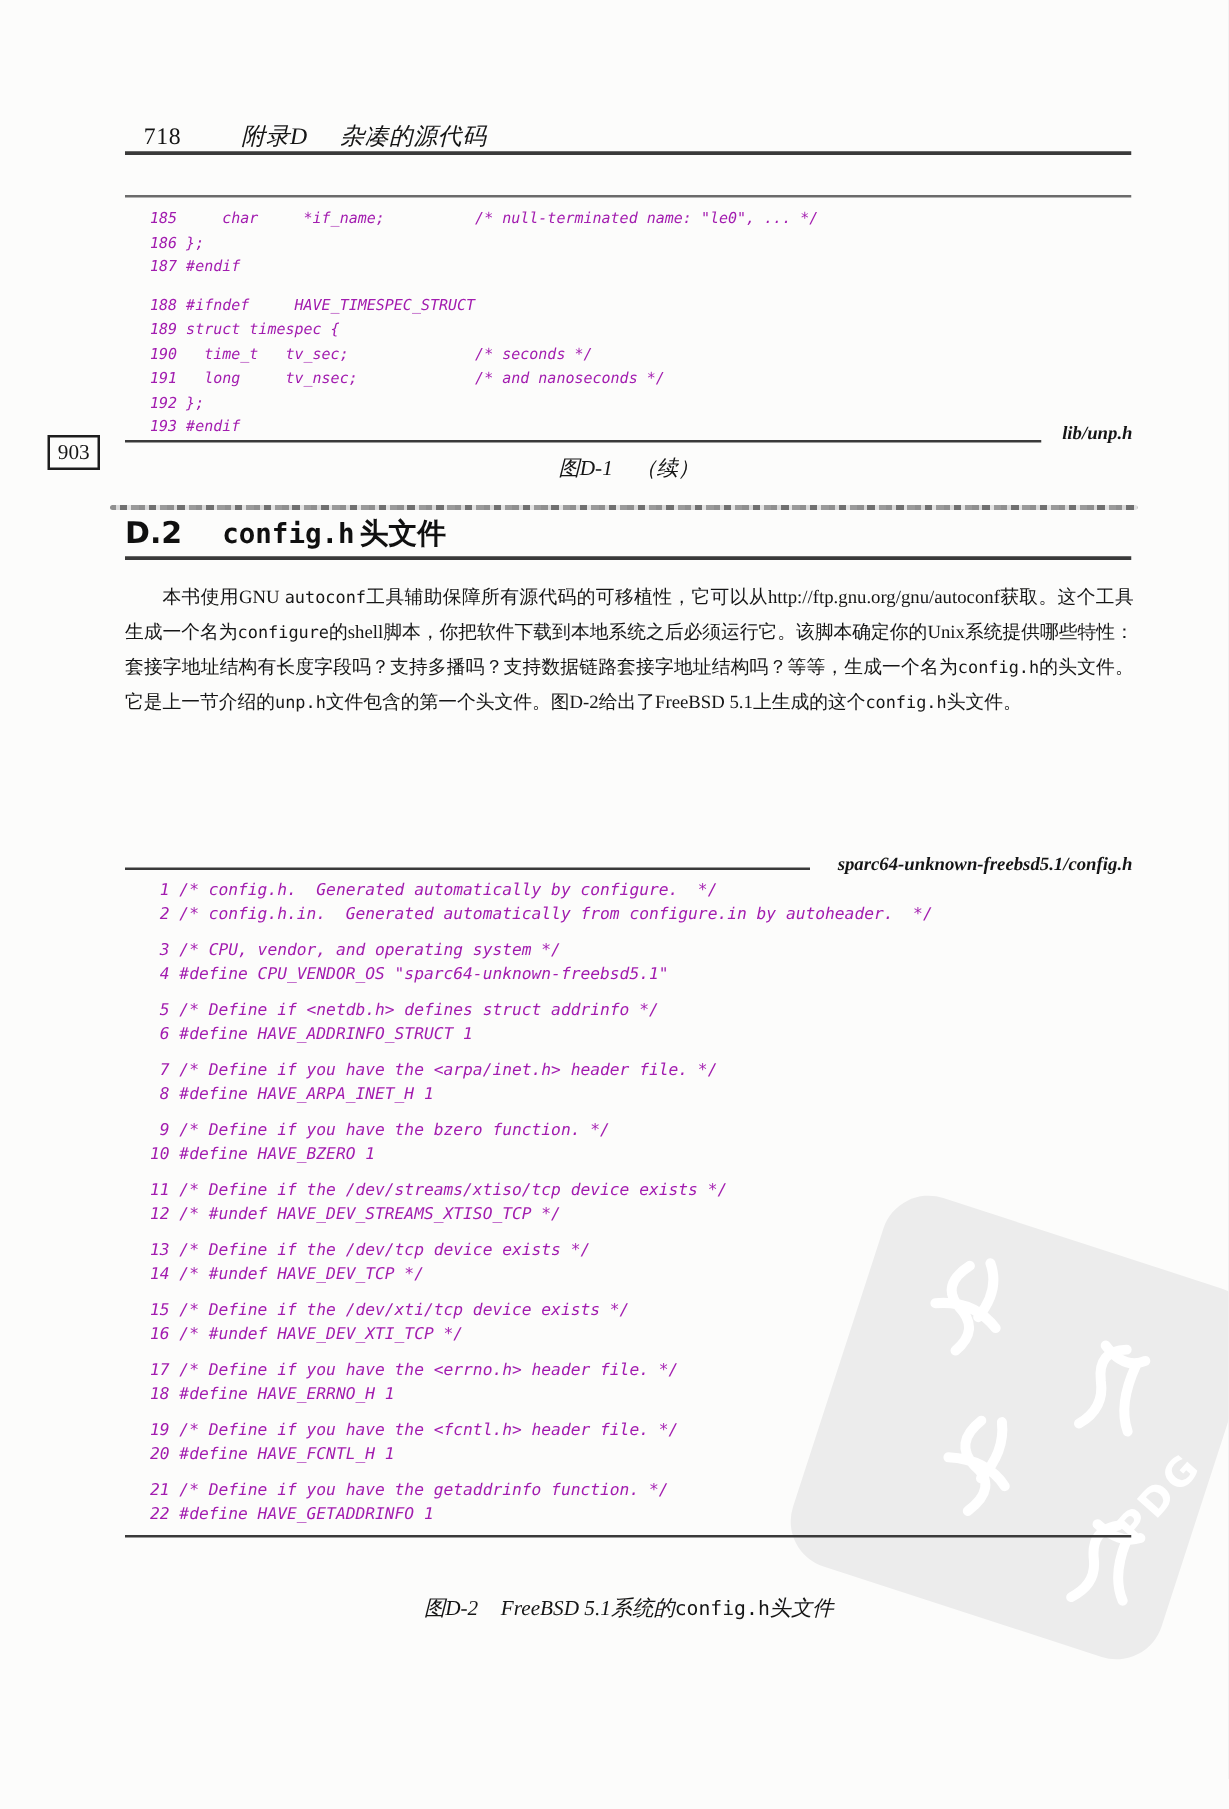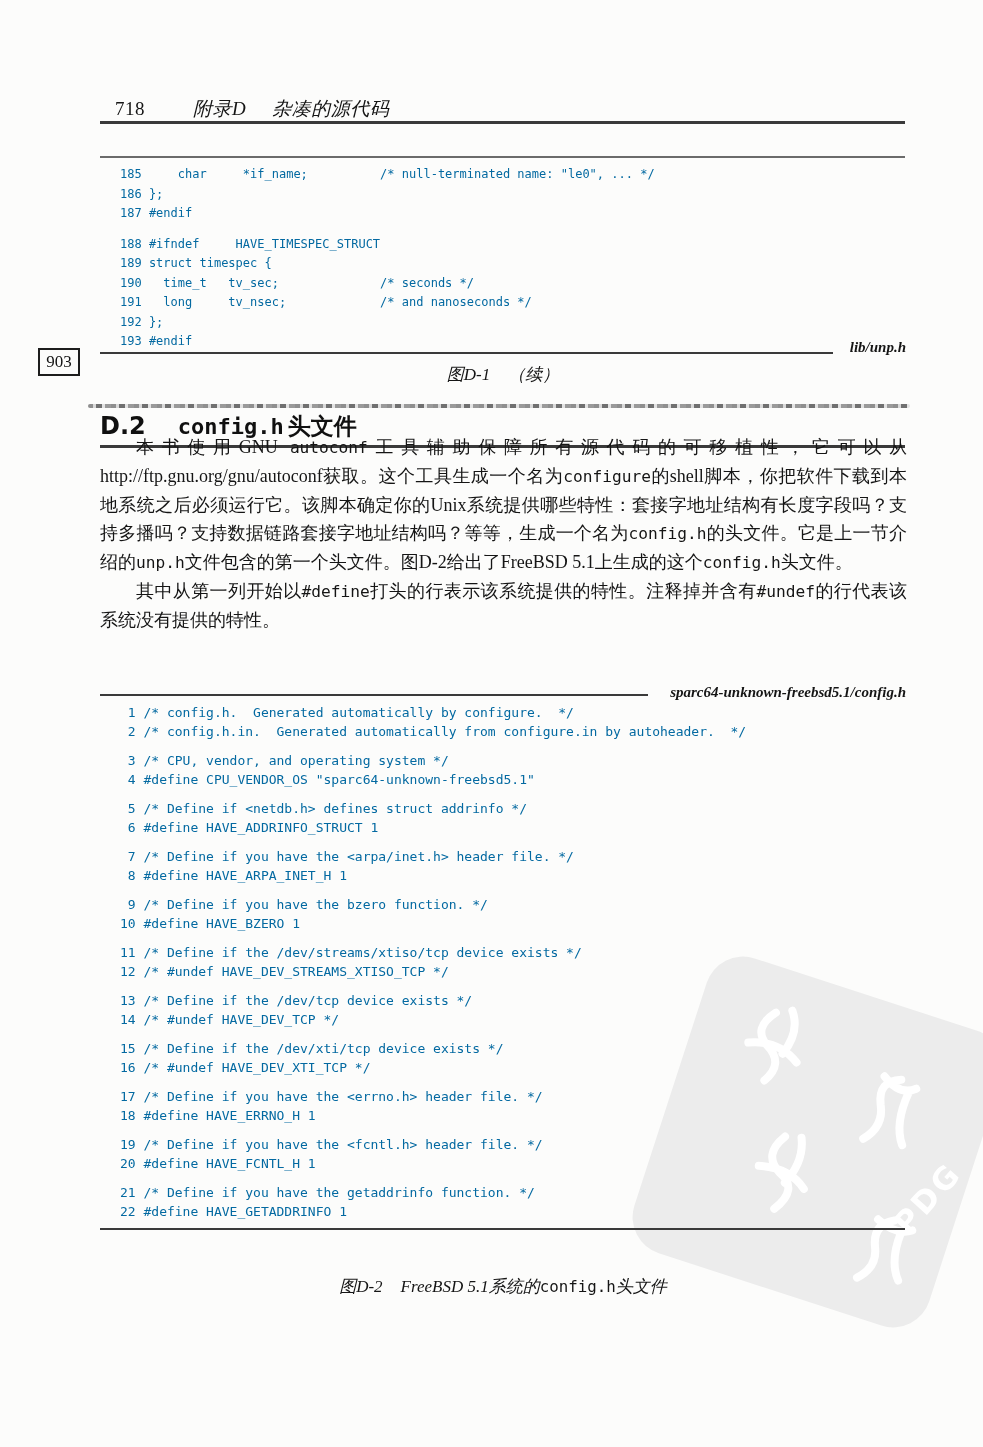--- a/index.html
+++ b/index.html
@@ -17,21 +17,21 @@
   .running-head { top:96px; left:115px; font-size:19px; letter-spacing:.5px; white-space:nowrap; z-index:2; }
   .running-head .pageno { font-family:"Liberation Serif",serif; margin-right:48px; }
   .running-head .cn { font-style:italic; font-weight:500; }
   .running-head .gap { display:inline-block; width:26px; }
   .rule { background:#3a3a3a; z-index:2; }
   .rule-light { background:#6b6b6b; z-index:2; }
 
   
   pre.code {
     font-family:"DejaVu Sans Mono","Liberation Mono",monospace;
-    white-space:pre; color:#0369a1; z-index:2;
+    white-space:pre; color:#a21caf; z-index:2;font-style:italic;
   }
   .listing1 { top:165px; left:120px; font-size:12px; }
   .listing1 .code-group { line-height:19.5px; margin-bottom:11px; }
   .listing2 { top:703px; left:120px; font-size:13px; }
   .listing2 .code-group { line-height:19px; margin-bottom:10px; }
   .code-group { display:block; }
 
   .src-label {
     font-size:15px; font-weight:bold; font-style:italic;
     font-family:"Liberation Serif","DejaVu Serif",serif;
@@ -61,21 +61,21 @@
   }
 
   
   .section-heading { top:411px; left:100px; white-space:nowrap; z-index:2;
     font-weight:bold; color:#101010; }
   .section-heading .num { font-family:"DejaVu Sans","Liberation Sans",sans-serif; font-size:24px; margin-right:32px; }
   .section-heading .mono { font-family:"DejaVu Sans Mono","Liberation Mono",monospace; font-size:22px; }
   .section-heading .cn { font-family:"DejaVu Sans","Liberation Sans",sans-serif; font-size:23px; }
 
   
-  .body-text { top:433px; left:100px; width:807px; font-size:18px; line-height:28px;
+  .body-text { top:464px; left:100px; width:807px; font-size:15px; line-height:28px;
     text-align:justify; z-index:2; }
   .body-text p { text-indent:2em; }
   .body-text .seg-mono { font-size:.9em; }
 
   
   .stamp {
     top:987px; left:663px; width:310px; height:310px;
     background:#ececec; border-radius:38px;
     transform:rotate(18deg); z-index:0;
   }
@@ -129,21 +129,20 @@
 
   <div class="abs wavy"></div>
 
   <div class="abs section-heading">
     <span class="num">D.2</span><span class="mono">config.h</span> <span class="cn">头文件</span>
   </div>
   <div class="abs rule" style="top:445px; left:100px; width:805px; height:2.5px;"></div>
 
   <div class="abs body-text">
     <p><span class="seg-cn">本书使用GNU </span><span class="seg-mono">autoconf</span><span class="seg-cn">工具辅助保障所有源代码的可移植性，它可以从http://ftp.gnu.org/gnu/autoconf获取。这个工具生成一个名为</span><span class="seg-mono">configure</span><span class="seg-cn">的shell脚本，你把软件下载到本地系统之后必须运行它。该脚本确定你的Unix系统提供哪些特性：套接字地址结构有长度字段吗？支持多播吗？支持数据链路套接字地址结构吗？等等，生成一个名为</span><span class="seg-mono">config.h</span><span class="seg-cn">的头文件。它是上一节介绍的</span><span class="seg-mono">unp.h</span><span class="seg-cn">文件包含的第一个头文件。图D-2给出了FreeBSD 5.1上生成的这个</span><span class="seg-mono">config.h</span><span class="seg-cn">头文件。</span></p>
-    <p><span class="seg-cn">其中从第一列开始以</span><span class="seg-mono">#define</span><span class="seg-cn">打头的行表示该系统提供的特性。注释掉并含有</span><span class="seg-mono">#undef</span><span class="seg-cn">的行代表该系统没有提供的特性。</span></p>
   </div>
 
   <div class="abs rule" style="top:694px; left:100px; width:548px; height:2px;"></div>
   <div class="abs src-label" style="top:684px; left:650px; width:256px;">sparc64-unknown-freebsd5.1/config.h</div>
   <pre class="abs code listing2"><span class="code-group"> 1 /* config.h.  Generated automatically by configure.  */
  2 /* config.h.in.  Generated automatically from configure.in by autoheader.  */</span><span class="code-group"> 3 /* CPU, vendor, and operating system */
  4 #define CPU_VENDOR_OS "sparc64-unknown-freebsd5.1"</span><span class="code-group"> 5 /* Define if &lt;netdb.h&gt; defines struct addrinfo */
  6 #define HAVE_ADDRINFO_STRUCT 1</span><span class="code-group"> 7 /* Define if you have the &lt;arpa/inet.h&gt; header file. */
  8 #define HAVE_ARPA_INET_H 1</span><span class="code-group"> 9 /* Define if you have the bzero function. */
 10 #define HAVE_BZERO 1</span><span class="code-group">11 /* Define if the /dev/streams/xtiso/tcp device exists */

